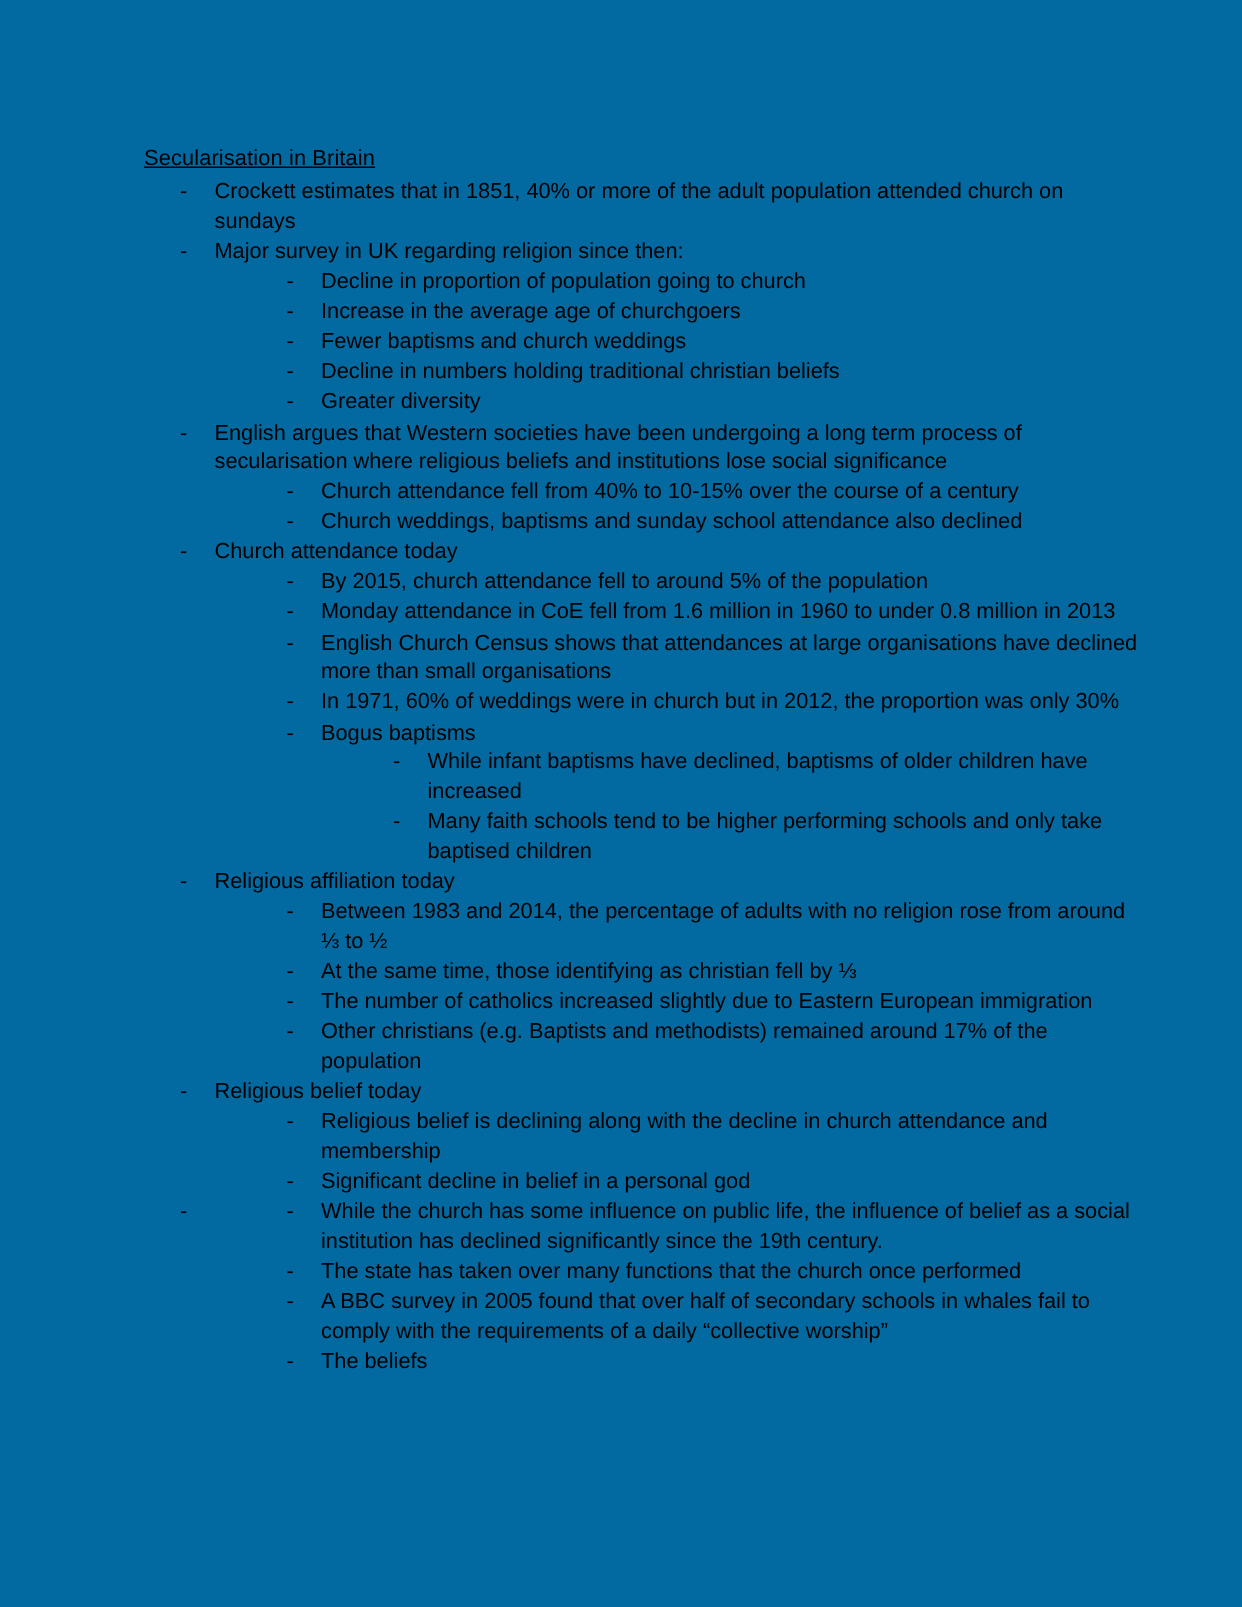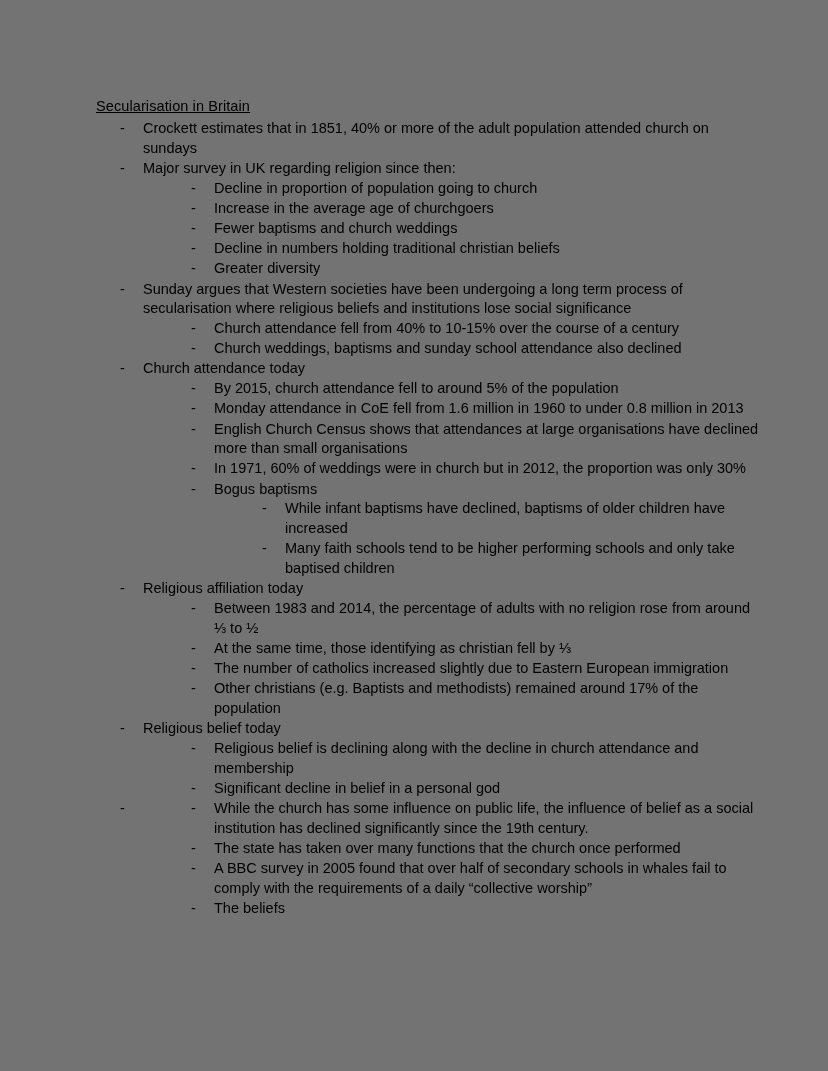--- a/index.html
+++ b/index.html
@@ -11,21 +11,21 @@
     width: 828px;
     height: 1071px;
     font-family: "Liberation Sans", sans-serif;
     color: #000000;
     -webkit-font-smoothing: antialiased;
   }
   .page {
     position: relative;
     width: 828px;
     height: 1071px;
-    background: #737373;
+    background: #0369a1;
     box-sizing: border-box;
     padding: 96px 62px 0 96px;
   }
   .doc-title {
     font-size: 14.5px;
     line-height: 1.45;
     text-decoration: underline;
     margin: 0 0 2px 0;
     letter-spacing: 0.1px;
   }
@@ -91,21 +91,21 @@
             </li>
             <li class="item">
               <span class="dash">-</span>
               <span class="txt">Greater diversity</span>
             </li>
           </ul>
         </div>
       </li>
       <li class="item">
         <span class="dash">-</span>
-        <span class="txt"><span class="b">Sunday</span> argues that Western societies have been undergoing a long term process of secularisation where religious beliefs and institutions lose social significance</span>
+        <span class="txt"><span class="b">English</span> argues that Western societies have been undergoing a long term process of secularisation where religious beliefs and institutions lose social significance</span>
         <div class="sub-wrap">
           <ul class="lvl lvl2">
             <li class="item">
               <span class="dash">-</span>
               <span class="txt">Church attendance fell from 40% to 10-15% over the course of a century</span>
             </li>
             <li class="item">
               <span class="dash">-</span>
               <span class="txt">Church weddings, baptisms and sunday school attendance also declined</span>
             </li>

